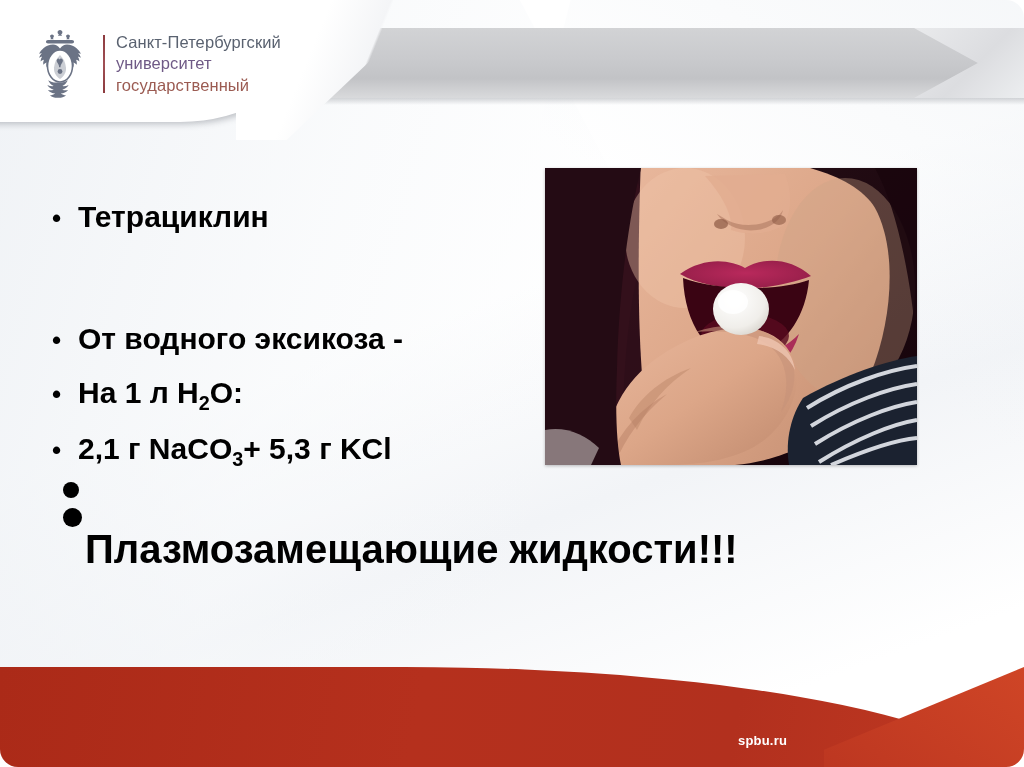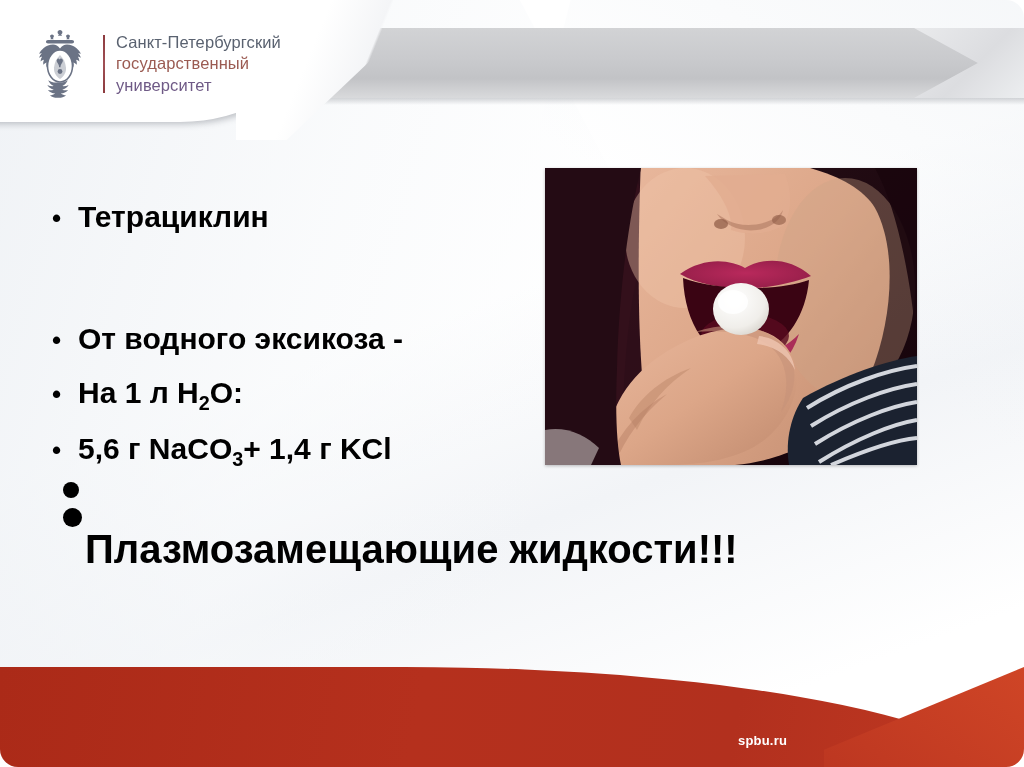--- a/index.html
+++ b/index.html
@@ -262,22 +262,22 @@
           <circle cx="32" cy="45.5" r="2.4"></circle>
         </g>
         <g fill="#6b7385">
           <path d="M32 56.5c2.8 0 5.4-.8 7.8-2.3-1.1 2.6-3 4.6-5.5 5.9 2.3.2 4.4-.2 6.4-1.2-1.6 2.4-3.8 4-6.5 4.8 2 .7 4 .8 6 .3-2 2.1-4.5 3.3-7.4 3.6 1.6 1.1 3.4 1.7 5.3 1.8-2.2 1.6-4.6 2.4-7.3 2.4h-1.6c-2.7 0-5.1-.8-7.3-2.4 1.9-.1 3.7-.7 5.3-1.8-2.9-.3-5.4-1.5-7.4-3.6 2 .5 4 .4 6-.3-2.7-.8-4.9-2.4-6.5-4.8 2 1 4.1 1.4 6.4 1.2-2.5-1.3-4.4-3.3-5.5-5.9 2.4 1.5 5 2.3 7.8 2.3z"></path>
         </g>
       </svg>
     </span>
     <span class="logo-rule"></span>
     <span class="logo-lines">
       <span class="logo-line l1">Санкт-Петербургский</span>
+      <span class="logo-line l3">университет</span>
       <span class="logo-line l2">государственный</span>
-      <span class="logo-line l3">университет</span>
     </span>
   </div>
 
 
   <div class="body-block">
 
     <div class="b-row row-inline" style="margin-top:22px;">
       <span class="b-dot">•</span>
       <span class="b-text">Тетрациклин</span>
     </div>
@@ -288,21 +288,21 @@
     </div>
 
 
     <div class="b-row row-inline" style="margin-top:20px;">
       <span class="b-dot">•</span>
       <span class="b-text"><span>На 1 л H</span><span class="sub">2</span><span>O:</span></span>
     </div>
 
     <div class="b-row row-inline" style="margin-top:22px;">
       <span class="b-dot">•</span>
-      <span class="b-text"><span> 5,6 г NaCO</span><span class="sub">3</span><span>+ 1,4 г KCl</span></span>
+      <span class="b-text"><span> 2,1 г NaCO</span><span class="sub">3</span><span>+ 5,3 г KCl</span></span>
     </div>
 
     <div class="row-stacked" style="margin-top:16px; font-weight:bold; font-size:30px;">
       <span class="big-dot"></span>
     </div>
 
     <div class="row-stacked" style="margin-top:10px; font-weight:bold; font-size:40px; white-space:nowrap;">
       <span class="big-dot" style="width:19px;height:19px;"></span>
       <span class="stacked-text">Плазмозамещающие жидкости!!!</span>
     </div>

